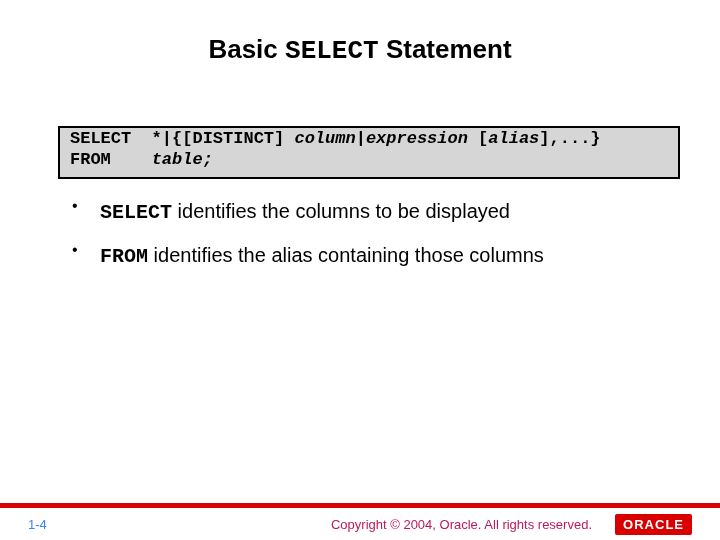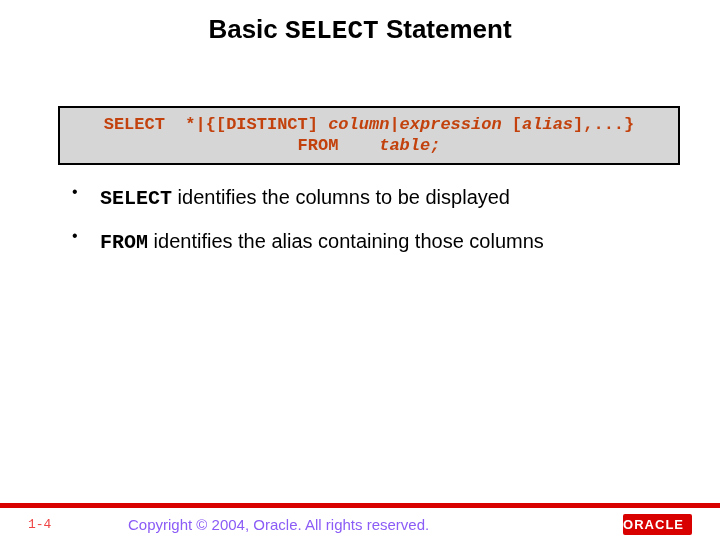--- a/index.html
+++ b/index.html
@@ -14,39 +14,38 @@
     position: relative;
     width: 720px;
     height: 540px;
     background: #fff;
     overflow: hidden;
   }
   .title {
     text-align: center;
     font-weight: bold;
     font-size: 26px;
-    padding-top: 14px;
+    padding-top: 34px;
     color: #000;
   }
   .code-keyword-serif {
     font-family: "Courier New", Courier, monospace;
     font-weight: bold;
   }
   .syntax-box {
     margin: 60px 40px 0 58px;
     background: #d6d6d6;
     border: 2px solid #000;
-    padding: 6px 10px 6px 10px;
+    padding: 0 10px 6px 10px;
     font-family: "Courier New", Courier, monospace;
     font-weight: bold;
     font-size: 17px;
     line-height: 1.25;
     white-space: pre;
-    color: #c2410c;
-    text-align: center;
+    color: #000000;
   }
   .syntax-box .mono-italic {
     font-style: italic;
     font-weight: bold;
   }
   .bullets {
     margin: 14px 40px 0 72px;
   }
   .bullet-row {
     display: flex;
@@ -82,43 +81,42 @@
   }
   .footer-row {
     display: flex;
     align-items: center;
     height: 32px;
     padding: 0 28px 0 28px;
     background: #fff;
   }
   .page-num {
     font-size: 13px;
-    color: #ef4444;
+    color: #3b82f6;
     width: 100px;
-    font-family: Liberation Mono, monospace;
   }
   .copyright {
     flex: 1;
-    text-align: left;
-    font-size: 15px;
-    color: #8b5cf6;
+    text-align: right;
+    font-size: 13px;
+    color: #be185d;
   }
   .logo {
     width: 100px;
     text-align: right;
   }
   .oracle-logo {
     display: inline-block;
     background: #d90000;
     color: #fff;
     font-family: Arial, sans-serif;
     font-weight: bold;
     letter-spacing: 1px;
     font-size: 13px;
-    padding: 3px 8px 3px 0;
+    padding: 3px 8px 3px 8px;
     border-radius: 2px;
   }
 </style>
 </head>
 <body>
 
 <div class="slide">
 
   <div class="title">
     <span>Basic </span><span class="code-keyword-serif">SELECT</span><span> Statement</span>

